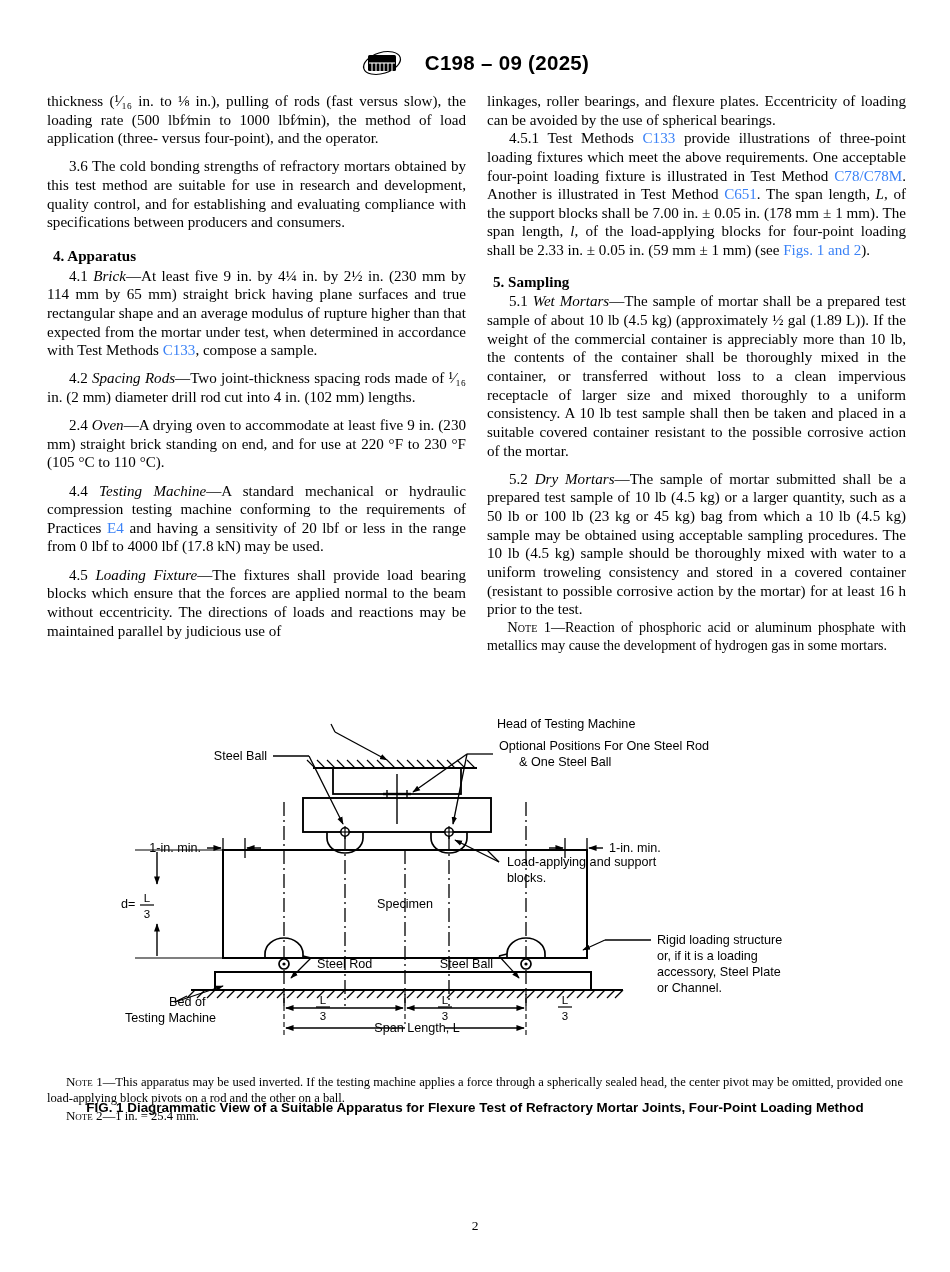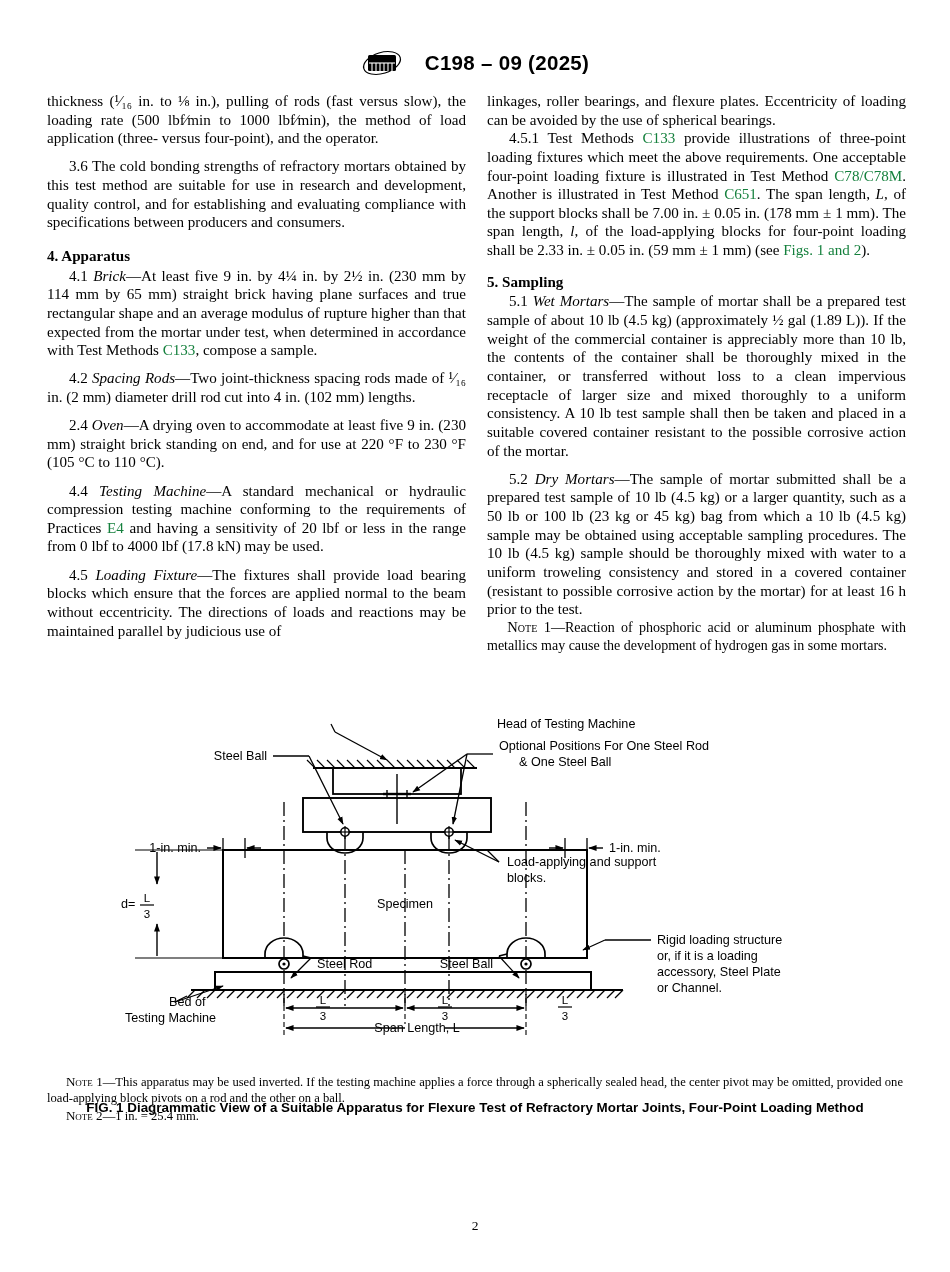--- a/index.html
+++ b/index.html
@@ -63,28 +63,28 @@
   .col p {
     margin: 0;
     text-indent: 1.45em;
   }
   .col p.noindent { text-indent: 0; }
   .col p.gap { margin-top: 9.5px; }
 
   h2.sect {
     font-size: 15.1px;
     font-weight: bold;
-    margin: 13px 0 1px 0;
+    margin: 13px 0 1px 6px;
     text-indent: 0;
     text-align: left;
   }
   h2.sect.first { margin-top: 15px; }
 
   .it { font-style: italic; }
-  .ref { color: #15803d; font-family: Liberation Serif, serif; }
+  .ref { color: #3b82f6; font-family: Liberation Serif, serif; }
 
   .note {
     font-size: 14px;
     line-height: 1.22;
     text-align: justify;
     text-indent: 1.45em;
     margin: 11px 0 0 0;
   }
   .sc {
     font-variant: small-caps;

